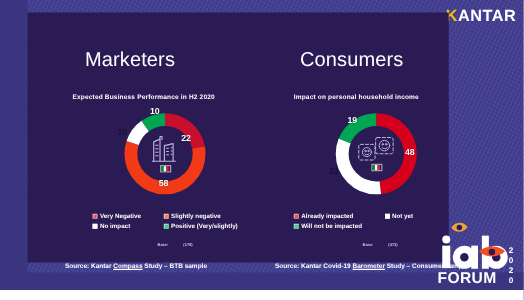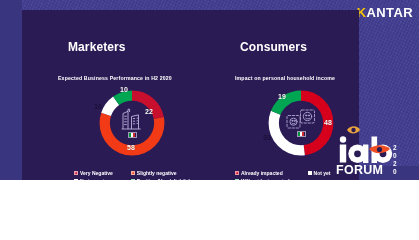--- a/index.html
+++ b/index.html
@@ -3,21 +3,21 @@
 <meta charset="utf-8">
 <style>
   * { box-sizing: border-box; margin: 0; padding: 0; }
   html, body {
     width: 419px; height: 236px;
     overflow: hidden;
     font-family: "Liberation Sans", sans-serif;
   }
   #stage {
     position: relative;
-    width: 419px; height: 180px;
+    width: 419px; height: 232px;
     background: #433E92;
     background-image:
       repeating-linear-gradient(115deg, rgba(255,255,255,0.035) 0 1px, rgba(0,0,0,0.03) 1px 3px),
       repeating-linear-gradient(25deg, rgba(255,255,255,0.025) 0 1px, rgba(0,0,0,0.025) 1px 3px);
     overflow: hidden;
   }
   
   #left-band {
     position: absolute; left: 0; top: 0; width: 22px; height: 236px;
     background: #3A357F;
@@ -37,21 +37,21 @@
   #kantar {
     position: absolute; right: 6px; top: 5px;
     font-size: 13px; font-weight: 700; letter-spacing: 0.4px;
     color: #FFFFFF;
     font-family: "Liberation Sans", sans-serif;
   }
   #kantar .k { color: #F5C400; }
   
   .panel-title {
     position: absolute;
-    font-size: 12px; font-weight: 700; color: #FFFFFF;
+    font-size: 16px; font-weight: 400; color: #FFFFFF;
     letter-spacing: 0.1px;
     white-space: nowrap;
   }
   #title-left  { left: 46px;  top: 30px; }
   #title-right { left: 218px; top: 30px; text-align: right; }
   .panel-sub {
     position: absolute;
     font-size: 5.2px; font-weight: 700; color: #FFFFFF;
     letter-spacing: 0.15px; white-space: nowrap;
   }
@@ -117,21 +117,21 @@
   .source {
     position: absolute;
     font-size: 5.2px; font-weight: 700; color: #FFFFFF;
     white-space: nowrap;
   }
   #source-left  { left: 30px;  top: 200px; }
   #source-right { left: 198px; top: 200px; }
   .source u { text-decoration: underline; }
   
   #iab {
-    position: absolute; right: 16px; bottom: 2px;
+    position: absolute; right: 2px; bottom: 2px;
     width: 70px; height: 54px; text-align: right;
   }
 </style>
 </head>
 <body>
 
 <div id="stage">
 
   <div id="left-band"></div>
   <div id="bottom-band"></div>

